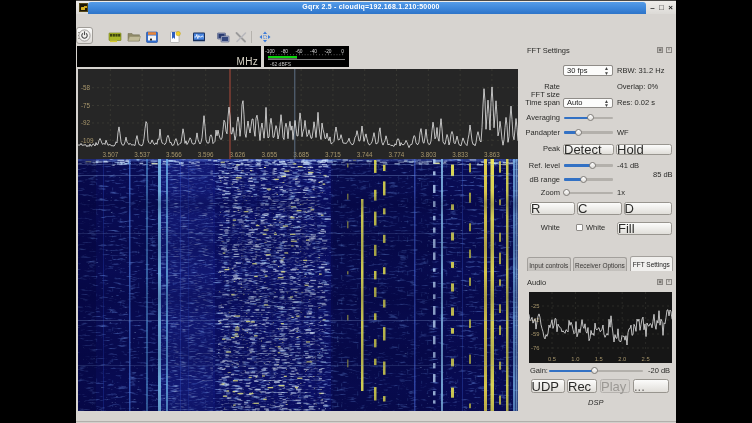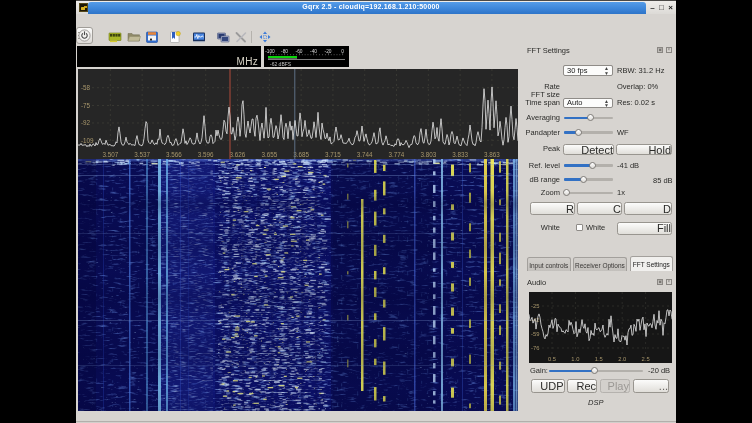--- a/index.html
+++ b/index.html
@@ -25,21 +25,21 @@
 #freqdigits{position:absolute;right:30px;top:0px;font-size:22px;line-height:21px;letter-spacing:0.2px;white-space:pre;color:#f2ead2;}
 #freqmhz{position:absolute;right:3px;top:9.5px;font-size:10px;color:#d8d4c6;letter-spacing:0.3px;}
 #meterbox{left:188px;top:45px;width:85px;height:21px;background:#000;}
 #panel{left:442px;top:40px;width:158px;height:370px;font-size:7.5px;color:#2b2b29;}
 .plabel{position:absolute;text-align:right;}
 .pval{position:absolute;text-align:left;}
 .combo{position:absolute;left:45px;width:50px;height:10.5px;background:#fcfcfb;border:1px solid #8f8c88;border-radius:2px;
   font-size:7.5px;line-height:8.5px;color:#1a1a1a;padding:0.5px 0 0 3px;}
 .combo .ar{position:absolute;right:2px;top:0;width:7px;height:9px;color:#444;font-size:5px;line-height:4.5px;text-align:center;}
 .btn{position:absolute;background:linear-gradient(#fcfcfb,#e0ded9);border:1px solid #98958f;border-radius:2.5px;
-  text-align:right;font-size:11px;color:#2b2b29;}
+  text-align:left;font-size:13px;color:#2b2b29;}
 .btn.dis{background:#d3d0cc;border:1px solid #b5b2ae;color:#9b9894;}
 .slider{position:absolute;height:7px;}
 .slider .g1{position:absolute;top:2.5px;height:2.5px;background:#3271c4;border-radius:1px;}
 .slider .g2{position:absolute;top:2.5px;height:2.5px;background:#b3b0ab;border-radius:1px;}
 .slider .h{position:absolute;top:0;width:7px;height:7px;border-radius:50%;background:linear-gradient(#ffffff,#dcdad6);border:1px solid #7e7b77;}
 .ckbox{position:absolute;width:7px;height:7px;background:#fdfdfd;border:1px solid #8f8c88;border-radius:1px;}
 .panicon{position:absolute;width:5.5px;height:5.5px;border:1px solid #8a8783;background:transparent;font-size:4.5px;line-height:4.5px;text-align:center;color:#7a7773;}
 .tab{position:absolute;top:256px;height:14px;background:linear-gradient(#d2cfcb,#c3c0bc);border:1px solid #a3a09c;
   border-bottom:none;border-radius:2.5px 2.5px 0 0;font-size:6.5px;color:#3a3836;text-align:center;padding-top:3.5px;white-space:nowrap;overflow:hidden;}
 .tab.act{top:255px;height:15px;background:#f1f0ee;color:#1a1a1a;}
@@ -1340,21 +1340,21 @@
           <span class="g2" style="left:30.4px;width:18.6px;"></span>
           <span class="h" style="left:24.9px;"></span>
         </div>
         <div class="pval" style="left:99px;top:119.5px;">-41 dB</div>
         <div class="plabel" style="left:0px;top:133.5px;width:42px;text-align:right;">dB range</div>
         <div class="slider" style="left:46px;top:134.5px;width:49px;">
           <span class="g1" style="left:0;width:21.7px;"></span>
           <span class="g2" style="left:21.7px;width:27.3px;"></span>
           <span class="h" style="left:16.2px;"></span>
         </div>
-        <div class="pval" style="left:99px;top:135px;padding-left:36px;">85 dB</div>
+        <div class="pval" style="left:99px;top:129px;padding-left:36px;">85 dB</div>
         <div class="plabel" style="left:0px;top:147.0px;width:42px;">Zoom</div>
         <div class="slider" style="left:46px;top:148.0px;width:49px;">
           <span class="g1" style="left:0;width:4.4px;"></span>
           <span class="g2" style="left:4.4px;width:44.6px;"></span>
           <span class="h" style="left:-1.1px;"></span>
         </div>
         <div class="pval" style="left:99px;top:147.0px;">1x</div>
         <div class="btn" style="left:12px;top:161px;width:45px;height:13px;line-height:12px;">R</div>
         <div class="btn" style="left:59px;top:161px;width:45px;height:13px;line-height:12px;">C</div>
         <div class="btn" style="left:105.5px;top:161px;width:48.5px;height:13px;line-height:12px;">D</div>

